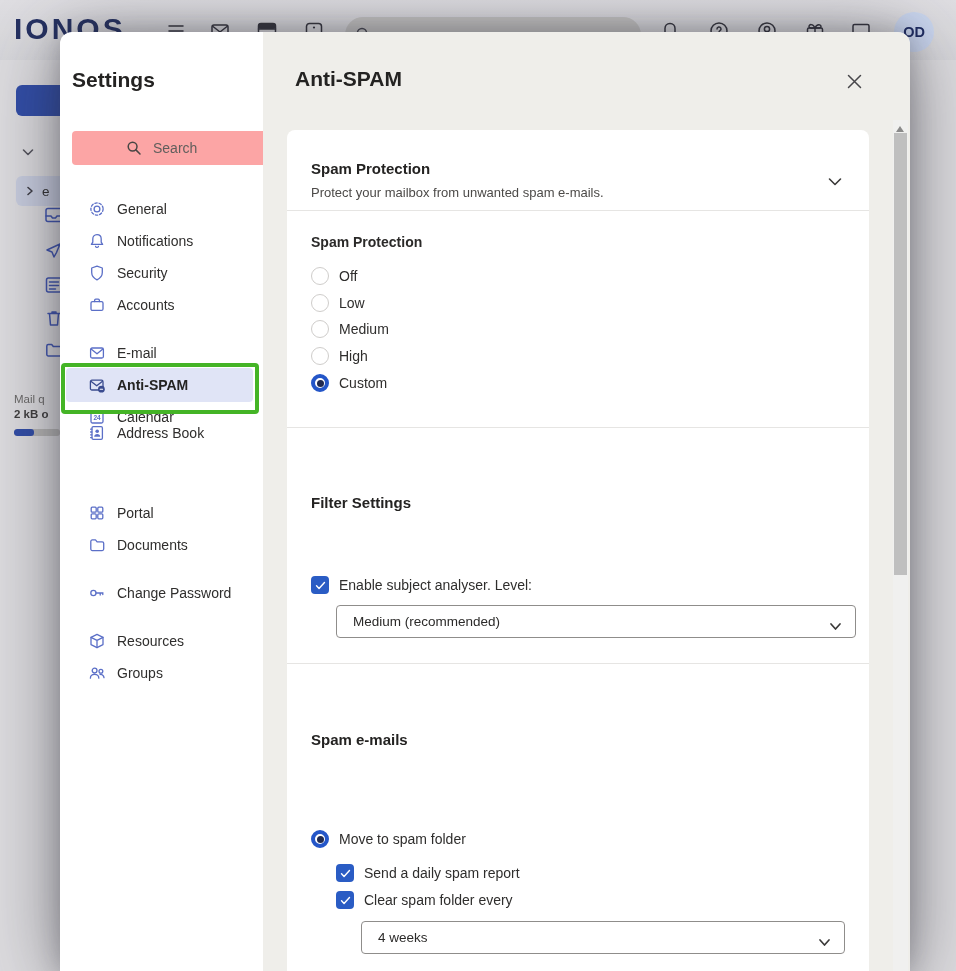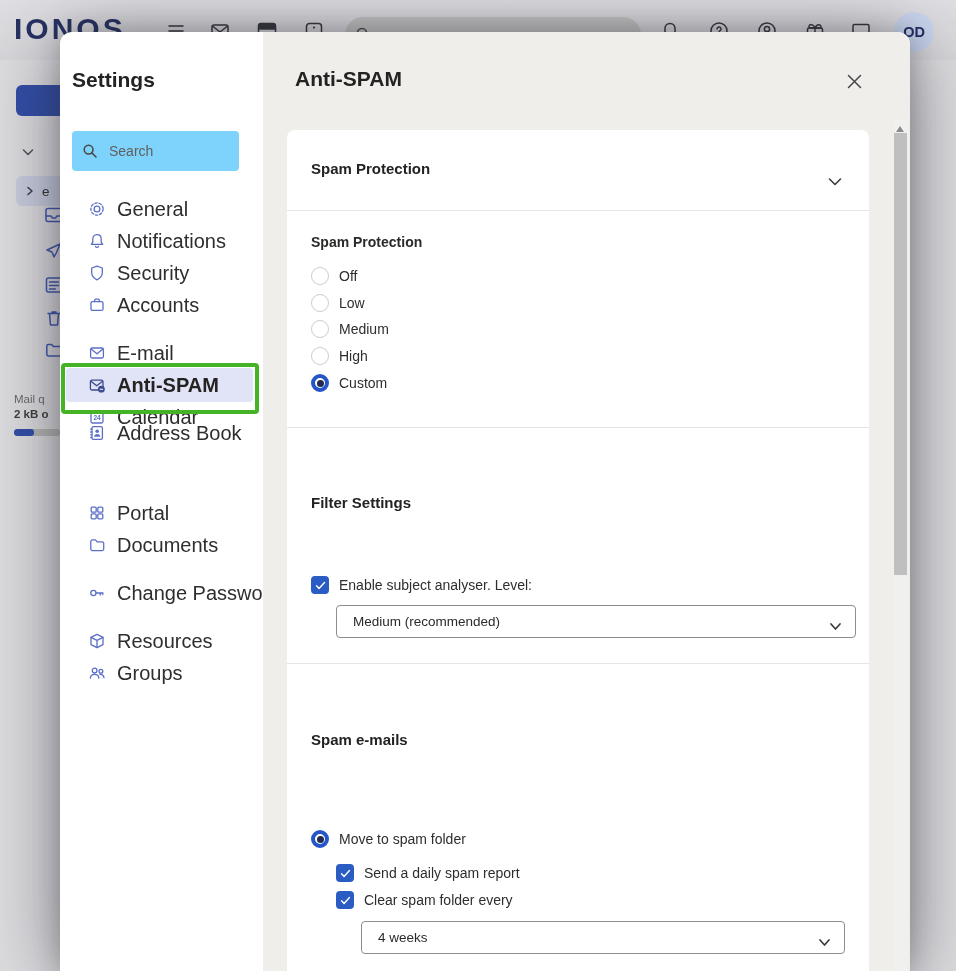--- a/index.html
+++ b/index.html
@@ -37,32 +37,32 @@
 
   .backdrop{position:absolute;inset:0;background:rgba(88,88,95,0.13);z-index:5;}
 
   
   .modal{position:absolute;left:60px;top:32px;width:850px;height:939px;z-index:10;display:flex;
     border-radius:12px 12px 0 0;box-shadow:0 10px 80px rgba(40,40,50,0.55),0 0 25px rgba(40,40,50,0.25);}
   .sidebar{position:relative;width:203px;height:939px;background:#ffffff;border-radius:12px 0 0 0;flex:none;}
   .panel{position:relative;flex:1;background:#efeeea;border-radius:0 12px 0 0;}
 
   .s-title{position:absolute;left:12px;top:36px;font-size:21px;font-weight:700;color:#242322;}
-  .searchbox{position:absolute;left:12px;top:99px;width:167px;height:40px;background:#7dd3fc;border-radius:4px;
-    display:flex;align-items:center;}
+  .searchbox{position:absolute;left:12px;top:99px;width:167px;height:34px;background:#fca5a5;border-radius:4px;
+    display:flex;align-items:center;padding-left:44px;}
   .searchbox .mag{width:16px;height:16px;margin-left:10px;color:#484644;flex:none;}
   .searchbox .mag svg{width:100%;height:100%;stroke:currentColor;fill:none;stroke-width:1.5;stroke-linecap:round;}
   .searchbox input{border:none;outline:none;background:transparent;margin-left:9px;width:120px;
     font-size:14px;color:#323130;font-family:"Liberation Sans",sans-serif;}
   .searchbox input::placeholder{color:#605e5c;}
 
   .nav-item{position:absolute;left:12px;width:179px;height:30px;display:flex;align-items:center;border-radius:4px;}
   .nav-item .nicon{width:18px;height:18px;margin-left:16px;color:#5b6fc7;flex:none;}
   .nav-item .nicon svg{width:100%;height:100%;stroke:currentColor;fill:none;stroke-width:1.3;stroke-linecap:round;stroke-linejoin:round;}
-  .nav-item .nlabel{margin-left:11px;font-size:20px;color:#2f2e2d;white-space:nowrap;}
+  .nav-item .nlabel{margin-left:11px;font-size:14px;color:#2f2e2d;white-space:nowrap;}
   .nav-item.sel{left:6px;width:187px;height:34px;background:#e0e4f6;}
   .nav-item.sel .nicon{margin-left:22px;color:#3a4b8f;}
   .nav-item.sel .nlabel{font-weight:700;color:#242322;}
   .hl-green{position:absolute;left:1px;top:331px;width:190px;height:43px;border:4px solid #44b426;border-radius:4px;
     pointer-events:none;z-index:3;}
 
   .p-title{position:absolute;left:32px;top:35px;font-size:21px;font-weight:700;color:#242322;}
   .close-btn{position:absolute;left:582px;top:40px;width:19px;height:19px;color:#47464a;}
   .close-btn svg{width:100%;height:100%;stroke:currentColor;fill:none;stroke-width:1.5;stroke-linecap:round;}
 
@@ -337,20 +337,21 @@
     <div class="panel">
       <div class="p-title">Anti-SPAM</div>
       <div class="close-btn">
         <svg viewBox="0 0 19 19">
             <path d="M3.5 3.5 15.5 15.5M15.5 3.5 3.5 15.5"></path>
           </svg></div>
 
       <div class="card">
 
         <div class="sec-title" style="top:30px">Spam Protection</div>
+        <div class="sec-sub" style="top:55px">Protect your mailbox from unwanted spam e-mails.</div>
         <div class="chev-lg" style="left:538px;top:42px">
           <svg viewBox="0 0 20 20">
               <path d="M4.5 7 10 12.5 15.5 7"></path>
             </svg></div>
         <div class="divider" style="top:80px"></div>
 
         <div class="sec-label" style="top:104px">Spam Protection</div>
         <div class="opt-row center" style="left:24px;top:131px">
           <span class="radio"></span>
           <span class="olabel">Off</span>

